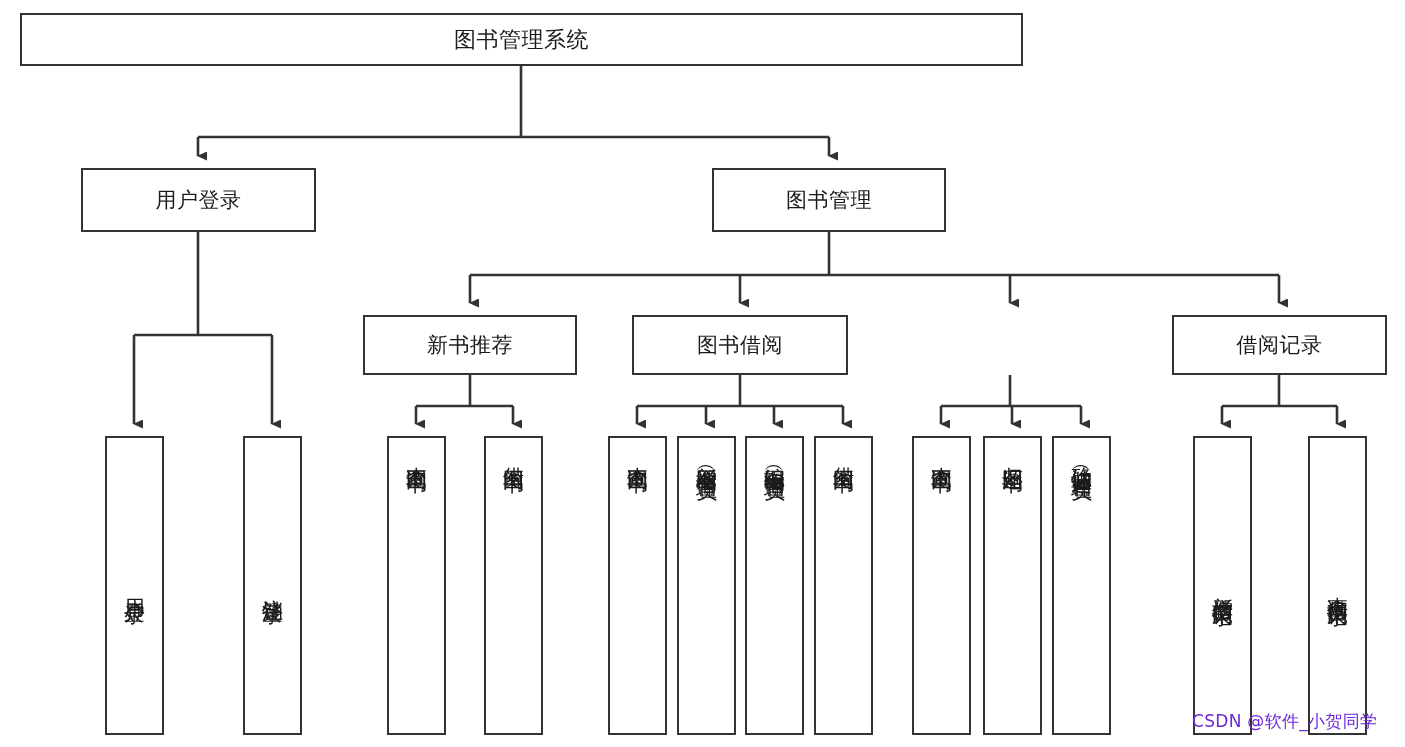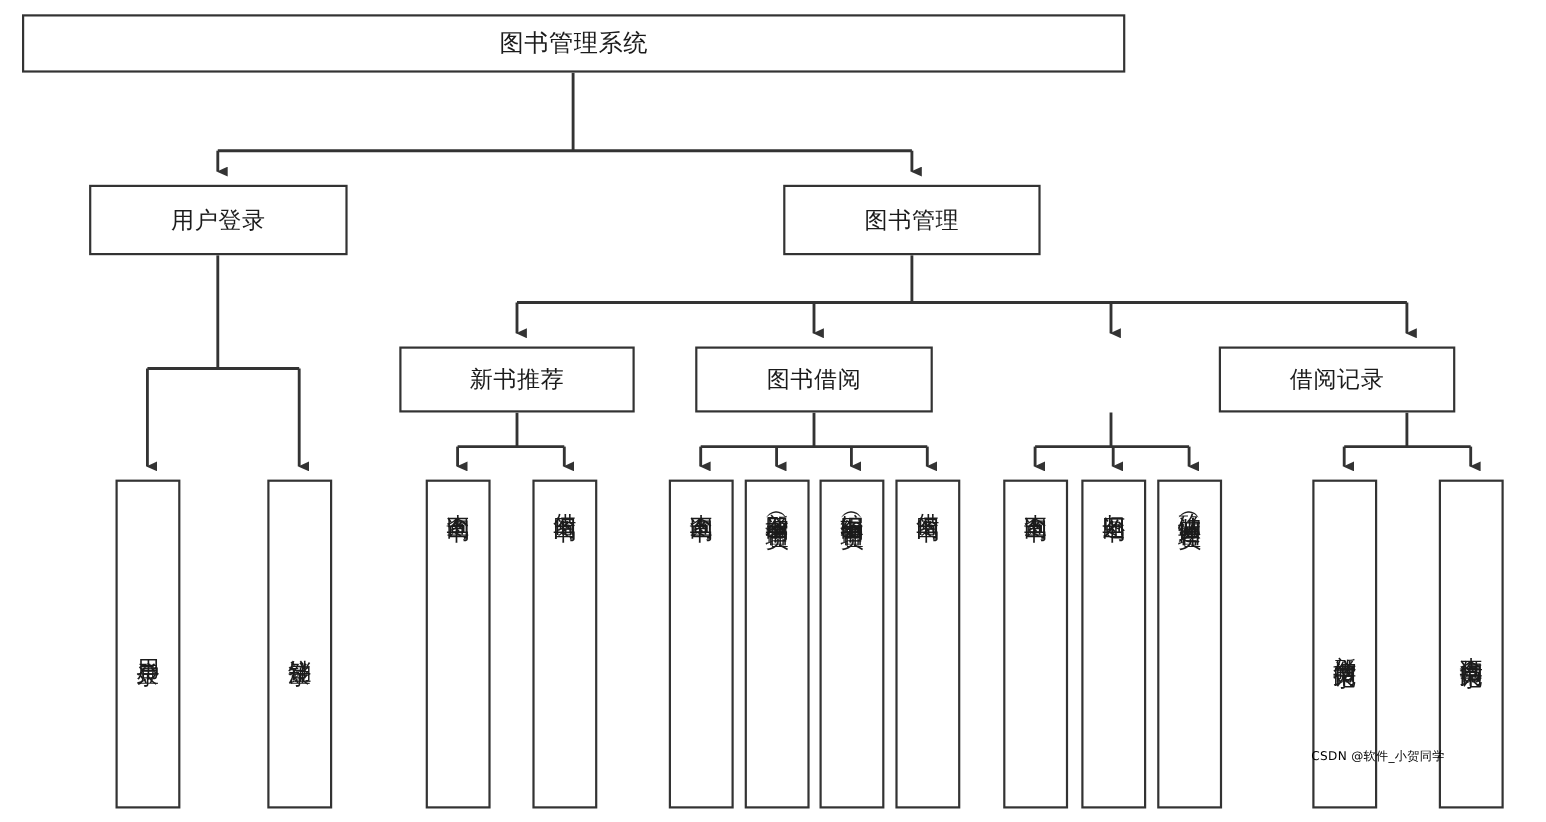--- a/index.html
+++ b/index.html
@@ -65,23 +65,23 @@
     letter-spacing: 2px;
     white-space: nowrap;
   }
   .node.vert.centered {
     align-items: center;
     padding-top: 0;
   }
   #watermark {
     position: absolute;
     left: 1192px;
-    top: 680px;
-    font-size: 11px;
-    color: #000000;
+    top: 710px;
+    font-size: 17px;
+    color: #6d28d9;
     white-space: nowrap;
     letter-spacing: 0.3px;
     font-family: "DejaVu Sans", "Liberation Sans", sans-serif;
   }
 </style>
 </head>
 <body>
 
 <div id="diagram-root">
 
@@ -145,21 +145,21 @@
   <div class="node horiz" style="left: 363px; top: 315px; width: 214px; height: 60px;">
     <span class="node-label">新书推荐</span>
   </div>
 
   <div class="node horiz" style="left: 712px; top: 168px; width: 234px; height: 64px;">
     <span class="node-label">图书管理</span>
   </div>
   <div class="node horiz" style="left: 632px; top: 315px; width: 216px; height: 60px;">
     <span class="node-label">图书借阅</span>
   </div>
-  <div class="node horiz" style="left: 1108px; top: 315px; width: 215px; height: 60px;">
+  <div class="node horiz" style="left: 1172px; top: 315px; width: 215px; height: 60px;">
     <span class="node-label">借阅记录</span>
   </div>
 
   <div class="node vert centered" style="left: 105px; top: 436px; width: 59px; height: 299px;">
     <span class="node-label">用户登录</span>
   </div>
   <div class="node vert centered" style="left: 243px; top: 436px; width: 59px; height: 299px;">
     <span class="node-label">注销登录</span>
   </div>
   <div class="node vert" style="left: 387px; top: 436px; width: 59px; height: 299px;">

